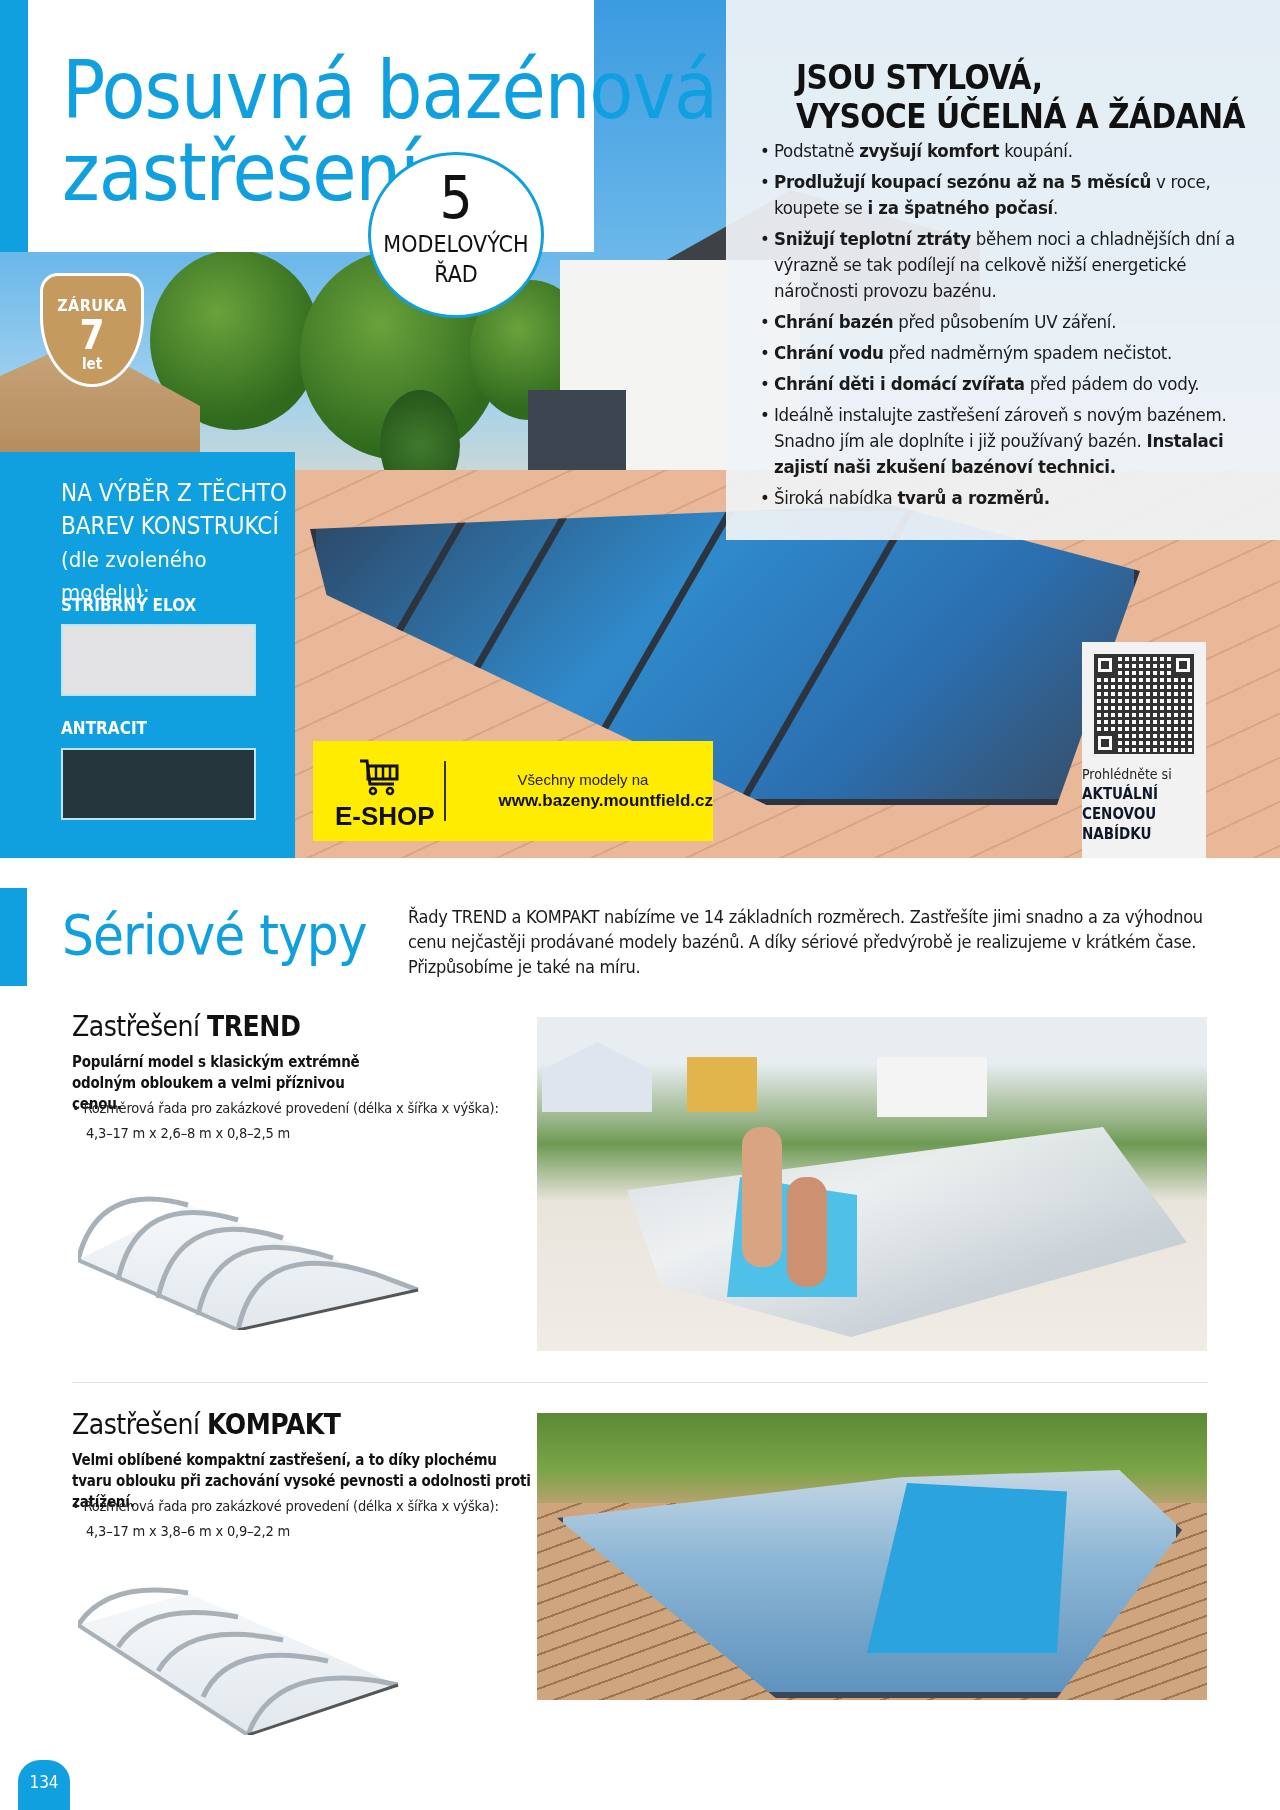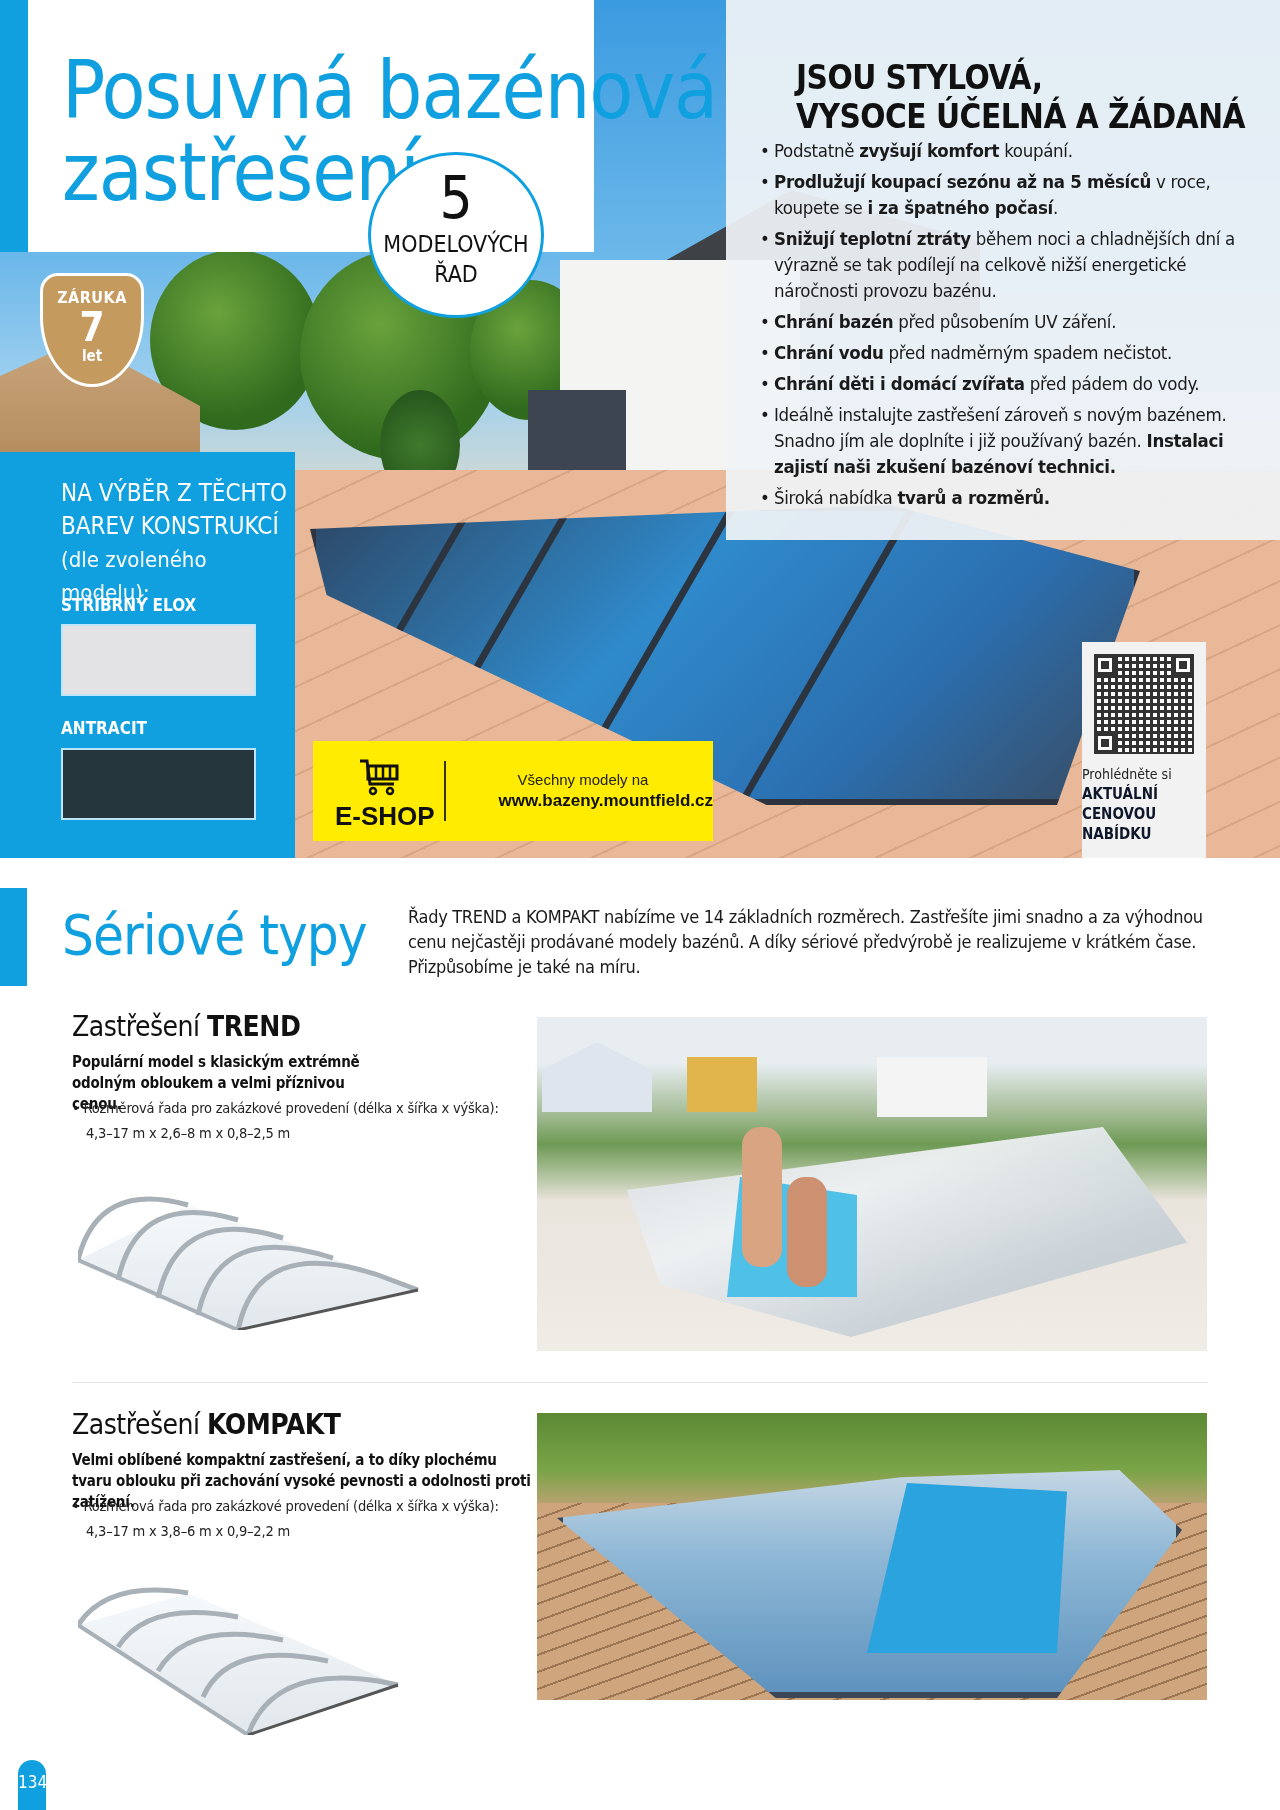--- a/index.html
+++ b/index.html
@@ -22,21 +22,21 @@
 
   
   .title-box { position: absolute; left: 28px; top: 0; width: 566px; height: 252px; background: #ffffff; }
   .title-strip-left { position: absolute; left: 0; top: 0; width: 28px; height: 252px; background: #10a0df; }
   .title-text { position: absolute; left: 62px; top: 50px; color: #10a0df; font-size: 80px; line-height: 82px; font-weight: 400; letter-spacing: -1px; font-family: "DejaVu Sans Condensed", "Liberation Sans", sans-serif; }
   .model-circle { position: absolute; left: 368px; top: 152px; width: 176px; height: 166px; border-radius: 50%; background: #fff; border: 3px solid #10a0df; text-align: center; }
   .model-num { font-size: 58px; line-height: 62px; margin-top: 12px; color: #111; font-family: "DejaVu Sans Condensed", "Liberation Sans", sans-serif; }
   .model-lbl { font-size: 23px; line-height: 30px; color: #111; font-family: "DejaVu Sans Condensed", "Liberation Sans", sans-serif; }
 
   .warranty { position: absolute; left: 40px; top: 273px; width: 104px; height: 114px; background: #c49a5f; border: 3px solid #fff; border-radius: 18px 18px 52px 52px / 18px 18px 70px 70px; color: #fff; text-align: center; font-weight: 700; }
-  .w-top { font-size: 16px; margin-top: 12px; letter-spacing: .5px; }
+  .w-top { font-size: 16px; margin-top: 20px; letter-spacing: .5px; }
   .w-num { font-size: 40px; line-height: 40px; }
   .w-bot { font-size: 15px; }
 
   
   .colors-panel { position: absolute; left: 0; top: 452px; width: 295px; height: 406px; background: #10a0df; color: #fff; }
   .cp-heading { position: absolute; left: 61px; top: 25px; font-size: 24px; line-height: 33px; font-weight: 400; font-family: "DejaVu Sans Condensed", "Liberation Sans", sans-serif; }
   .cp-label { position: absolute; left: 61px; font-size: 17px; font-weight: 700; font-family: "DejaVu Sans Condensed", "Liberation Sans", sans-serif; }
   .swatch { position: absolute; left: 61px; width: 195px; height: 72px; border: 2px solid #bfe6f8; }
 
   
@@ -71,21 +71,21 @@
 
   .prod-title { position: absolute; left: 72px; font-size: 28px; color: #111; font-family: "DejaVu Sans Condensed", "Liberation Sans", sans-serif; letter-spacing: -.5px; }
   .prod-title b { font-weight: 700; }
   .prod-desc { position: absolute; left: 72px; width: 460px; font-size: 15px; line-height: 21px; font-weight: 700; color: #111; font-family: "DejaVu Sans Condensed", "Liberation Sans", sans-serif; letter-spacing: -.2px; }
   .prod-spec { position: absolute; left: 72px; width: 460px; font-size: 14.5px; line-height: 25px; color: #222; font-family: "DejaVu Sans Condensed", "Liberation Sans", sans-serif; letter-spacing: -.2px; }
 
   .product-render { position: absolute; }
   .photo { position: absolute; overflow: hidden; }
   .sep { position: absolute; left: 72px; top: 1382px; width: 1136px; height: 1px; background: #e3e3e3; }
 
-  .page-num { position: absolute; left: 18px; top: 1760px; width: 28px; height: 50px; background: #10a0df; border-radius: 22px 22px 0 0; color: #fff; font-size: 17px; text-align: center; padding-top: 12px; font-family: "DejaVu Sans Condensed", "Liberation Sans", sans-serif; }
+  .page-num { position: absolute; left: 18px; top: 1760px; width: 52px; height: 50px; background: #10a0df; border-radius: 22px 22px 0 0; color: #fff; font-size: 17px; text-align: center; padding-top: 12px; font-family: "DejaVu Sans Condensed", "Liberation Sans", sans-serif; }
   .print-mark { position: absolute; left: 18px; top: 22px; width: 8px; height: 5px; background: linear-gradient(180deg, #e6007e 0 33%, #ffed00 33% 66%, #111 66%); }
 </style>
 </head>
 <body>
 
 <div class="hero">
   <div class="hero-sky"></div>
   <div class="tree" style="left:150px;top:250px;width:170px;height:180px;"></div>
   <div class="tree" style="left:300px;top:250px;width:200px;height:210px;"></div>
   <div class="tree" style="left:470px;top:280px;width:120px;height:140px;"></div>

